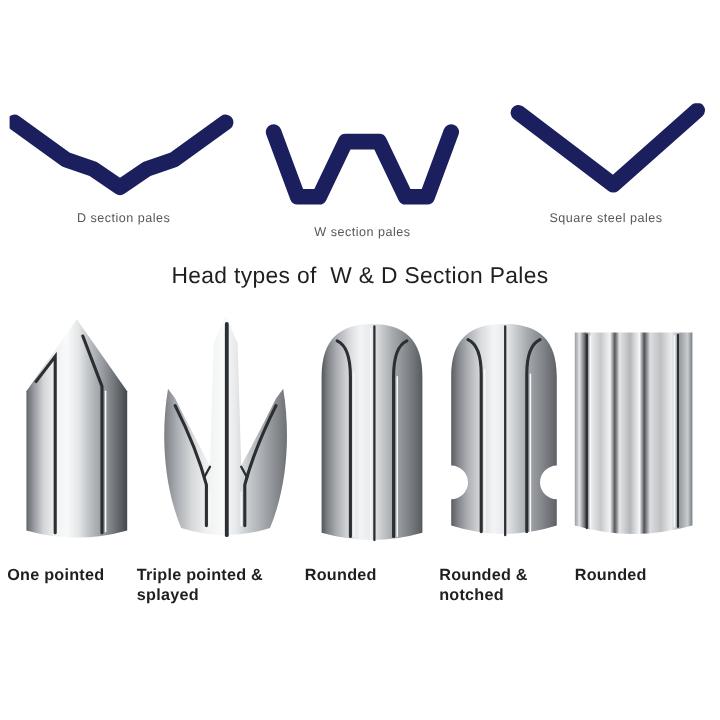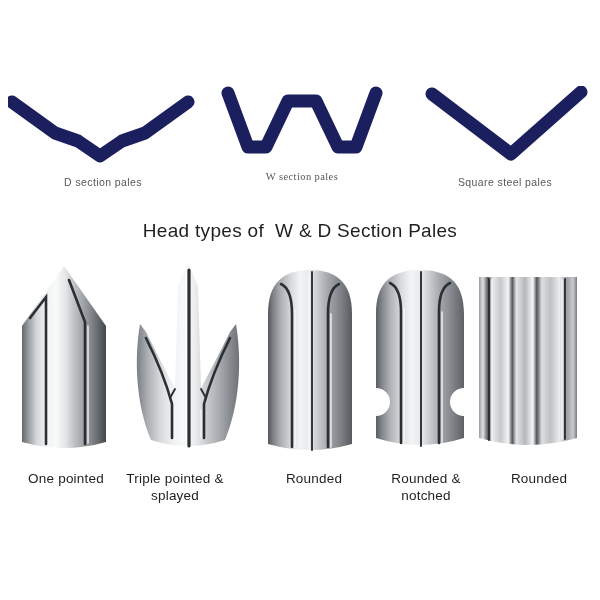--- a/index.html
+++ b/index.html
@@ -37,38 +37,38 @@
   .head-fig{position:absolute;}
   .head-fig svg{display:block;}
   .groove{stroke:var(--groove-dark,#2b2e32);fill:none;stroke-linecap:round;}
   .groove.w3{stroke-width:3.2;}
   .groove.w2{stroke-width:2.6;}
   .groove.w1{stroke-width:1.9;}
   .hl{stroke:#f7f8f9;fill:none;stroke-width:1.3;stroke-linecap:round;}
 
   .head-caption{
     position:absolute;top:470px;
-    text-align:center;
-    font-size:13.5px;font-weight:400;line-height:17px;letter-spacing:.2px;
+    text-align:left;
+    font-size:13.5px;font-weight:700;line-height:17px;letter-spacing:.2px;
     color:var(--text-dark,#1f1f1f);
   }
 </style>
 </head>
 <body>
 
 <div class="page">
 
   <div class="profile-fig" style="left:8px;top:88px;width:190px;">
     <svg width="190" height="78" viewBox="0 0 190 78">
       <path class="profile-stroke" d="M4,14 L47,45 L70,53 L92,68 L114,53 L137,45 L180,14"></path>
     </svg>
     <div class="profile-caption">D section pales</div>
   </div>
 
-  <div class="profile-fig" style="left:218px;top:85px;width:168px;font-family:Liberation Serif, serif;">
+  <div class="profile-fig" style="left:218px;top:102px;width:168px;">
     <svg width="168" height="76" viewBox="0 0 168 76">
       <path class="profile-stroke" d="M10,8 L30,62 L48,62 L70,16 L98,16 L120,62 L138,62 L158,8"></path>
     </svg>
     <div class="profile-caption">W section pales</div>
   </div>
 
   <div class="profile-fig" style="left:422px;top:86px;width:166px;">
     <svg width="166" height="80" viewBox="0 0 166 80">
       <path class="profile-stroke" d="M10,8 L89,68 L159,6"></path>
     </svg>

